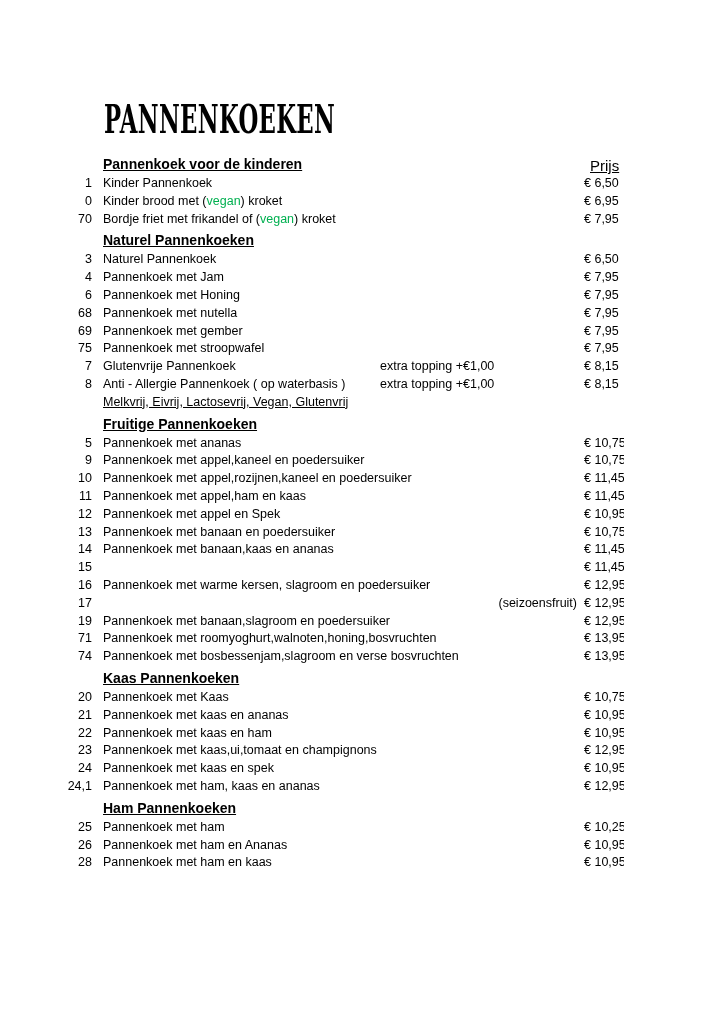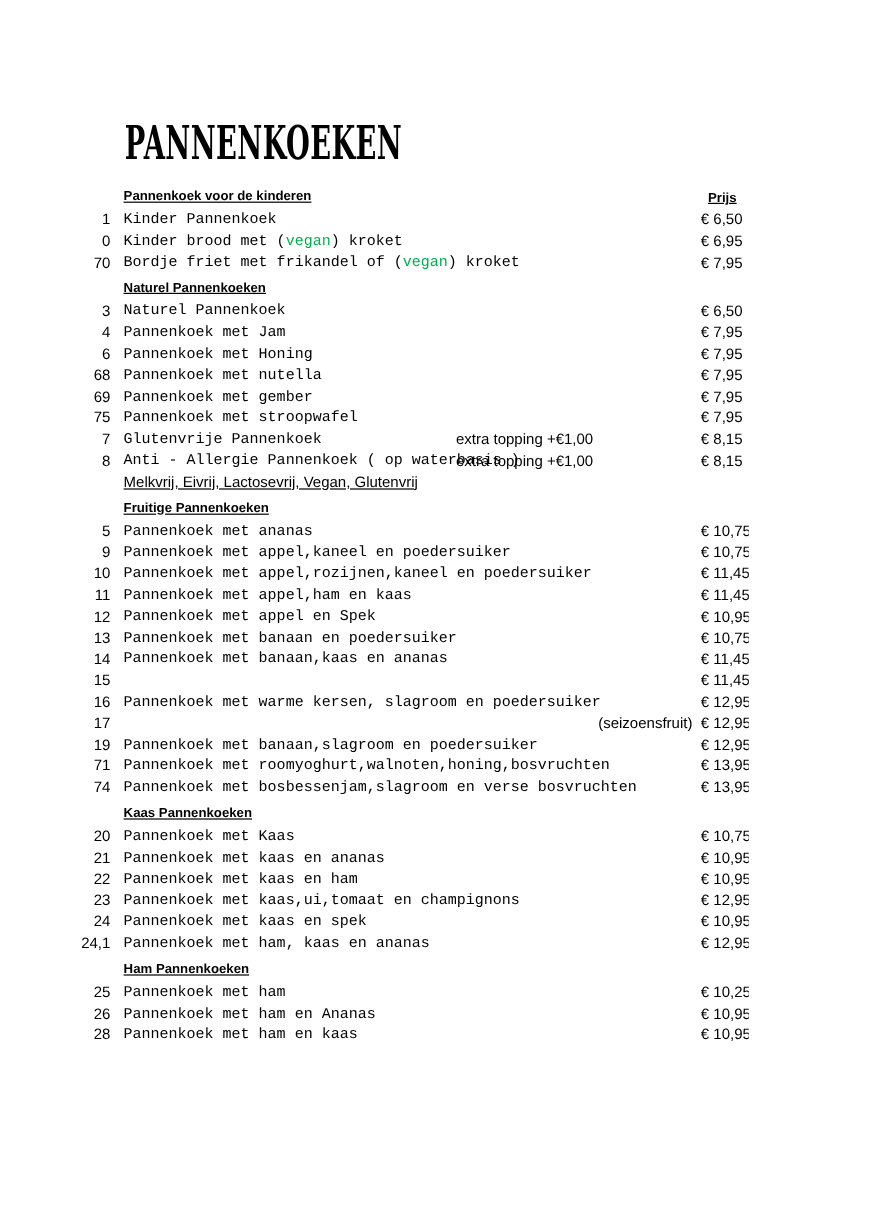--- a/index.html
+++ b/index.html
@@ -19,33 +19,33 @@
     font-size:38px; line-height:1;
     letter-spacing:0.5px;
     transform:scale(0.60, 1.02);
     transform-origin:left top;
     white-space:nowrap;
   }
   .menu { position:absolute; left:0; top:140px; width:724px; }
   .heading-row { position:relative; height:21px; line-height:21px; margin-top:2px; }
   .heading {
     position:absolute; left:103px; top:0;
-    font-size:11px; font-weight:bold;
+    font-size:14px; font-weight:bold;
     text-decoration:underline;
     white-space:nowrap;
   }
   .price-header {
     position:absolute; left:590px; top:1px;
-    font-size:11px; font-weight:bold;
+    font-size:15px; font-weight:normal;
     text-decoration:underline;
     line-height:21px;
   }
   .row { position:relative; height:17.8px; line-height:17.8px; font-size:12.5px; }
   .num   { position:absolute; left:0;   top:0; width:92px; text-align:right; }
-  .name  { position:absolute; left:103px; top:0; white-space:nowrap;font-family:Liberation Mono, monospace; }
+  .name  { position:absolute; left:103px; top:0; white-space:nowrap; }
   .mid   { position:absolute; left:380px; top:0; white-space:nowrap; }
   .rnote { position:absolute; right:147px; top:0; white-space:nowrap; }
   .price { position:absolute; left:584px; top:0; white-space:nowrap; }
   .footnote { position:absolute; left:103px; top:0; text-decoration:underline; white-space:nowrap; }
 </style>
 </head>
 <body>
 
 <div class="page">
   <h1 class="title">PANNENKOEKEN</h1>

